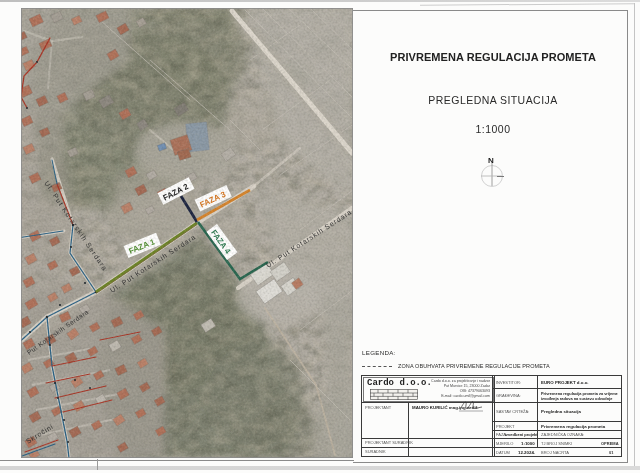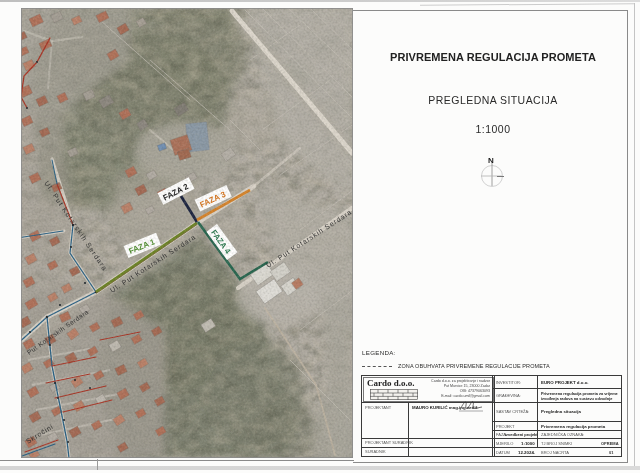--- a/index.html
+++ b/index.html
@@ -337,21 +337,21 @@
   <div class="abs" style="left:9px;top:366px;width:30px;border-top:1.4px dashed #555;"></div>
   <div class="abs" style="left:45px;top:363px;font-size:5.5px;letter-spacing:0.1px;color:#2a2a2a;">ZONA OBUHVATA PRIVREMENE REGULACIJE PROMETA</div>
 </div>
 
 <div class="abs blur" style="left:361px;top:375px;width:259px;height:80px;font-size:4.2px;color:#333;">
 
   <div class="abs" style="left:0;top:0;width:132px;height:80px;border:1px solid #3a3a3a;">
 
     <div class="abs" style="left:0;top:0;width:132px;height:26px;border-bottom:1px solid #3a3a3a;">
       <div class="abs" style="left:1px;top:1px;width:129px;height:23px;border:0.5px solid #777;"></div>
-      <div class="abs" style="left:5px;top:2px;font-size:9px;font-weight:bold;font-family:Liberation Serif, serif;color:#222;">Cardo d.o.o.</div>
+      <div class="abs" style="left:5px;top:2px;font-size:9px;font-weight:bold;font-family:Liberation Mono, monospace;color:#222;">Cardo d.o.o.</div>
       <svg class="abs" style="left:8px;top:13px;" width="48" height="11" viewBox="0 0 48 11">
         <g stroke="#444" stroke-width="0.6" fill="#f4f2ee">
           <rect x="0.5" y="0.5" width="47" height="10"></rect>
           <line x1="0" y1="4" x2="48" y2="4"></line>
             <line x1="0" y1="7.4" x2="48" y2="7.4"></line>
           <line x1="8" y1="0.5" x2="8" y2="4"></line>
             <line x1="18" y1="0.5" x2="18" y2="4"></line>
             <line x1="28" y1="0.5" x2="28" y2="4"></line>
             <line x1="38" y1="0.5" x2="38" y2="4"></line>
           <line x1="4" y1="4" x2="4" y2="7.4"></line>

